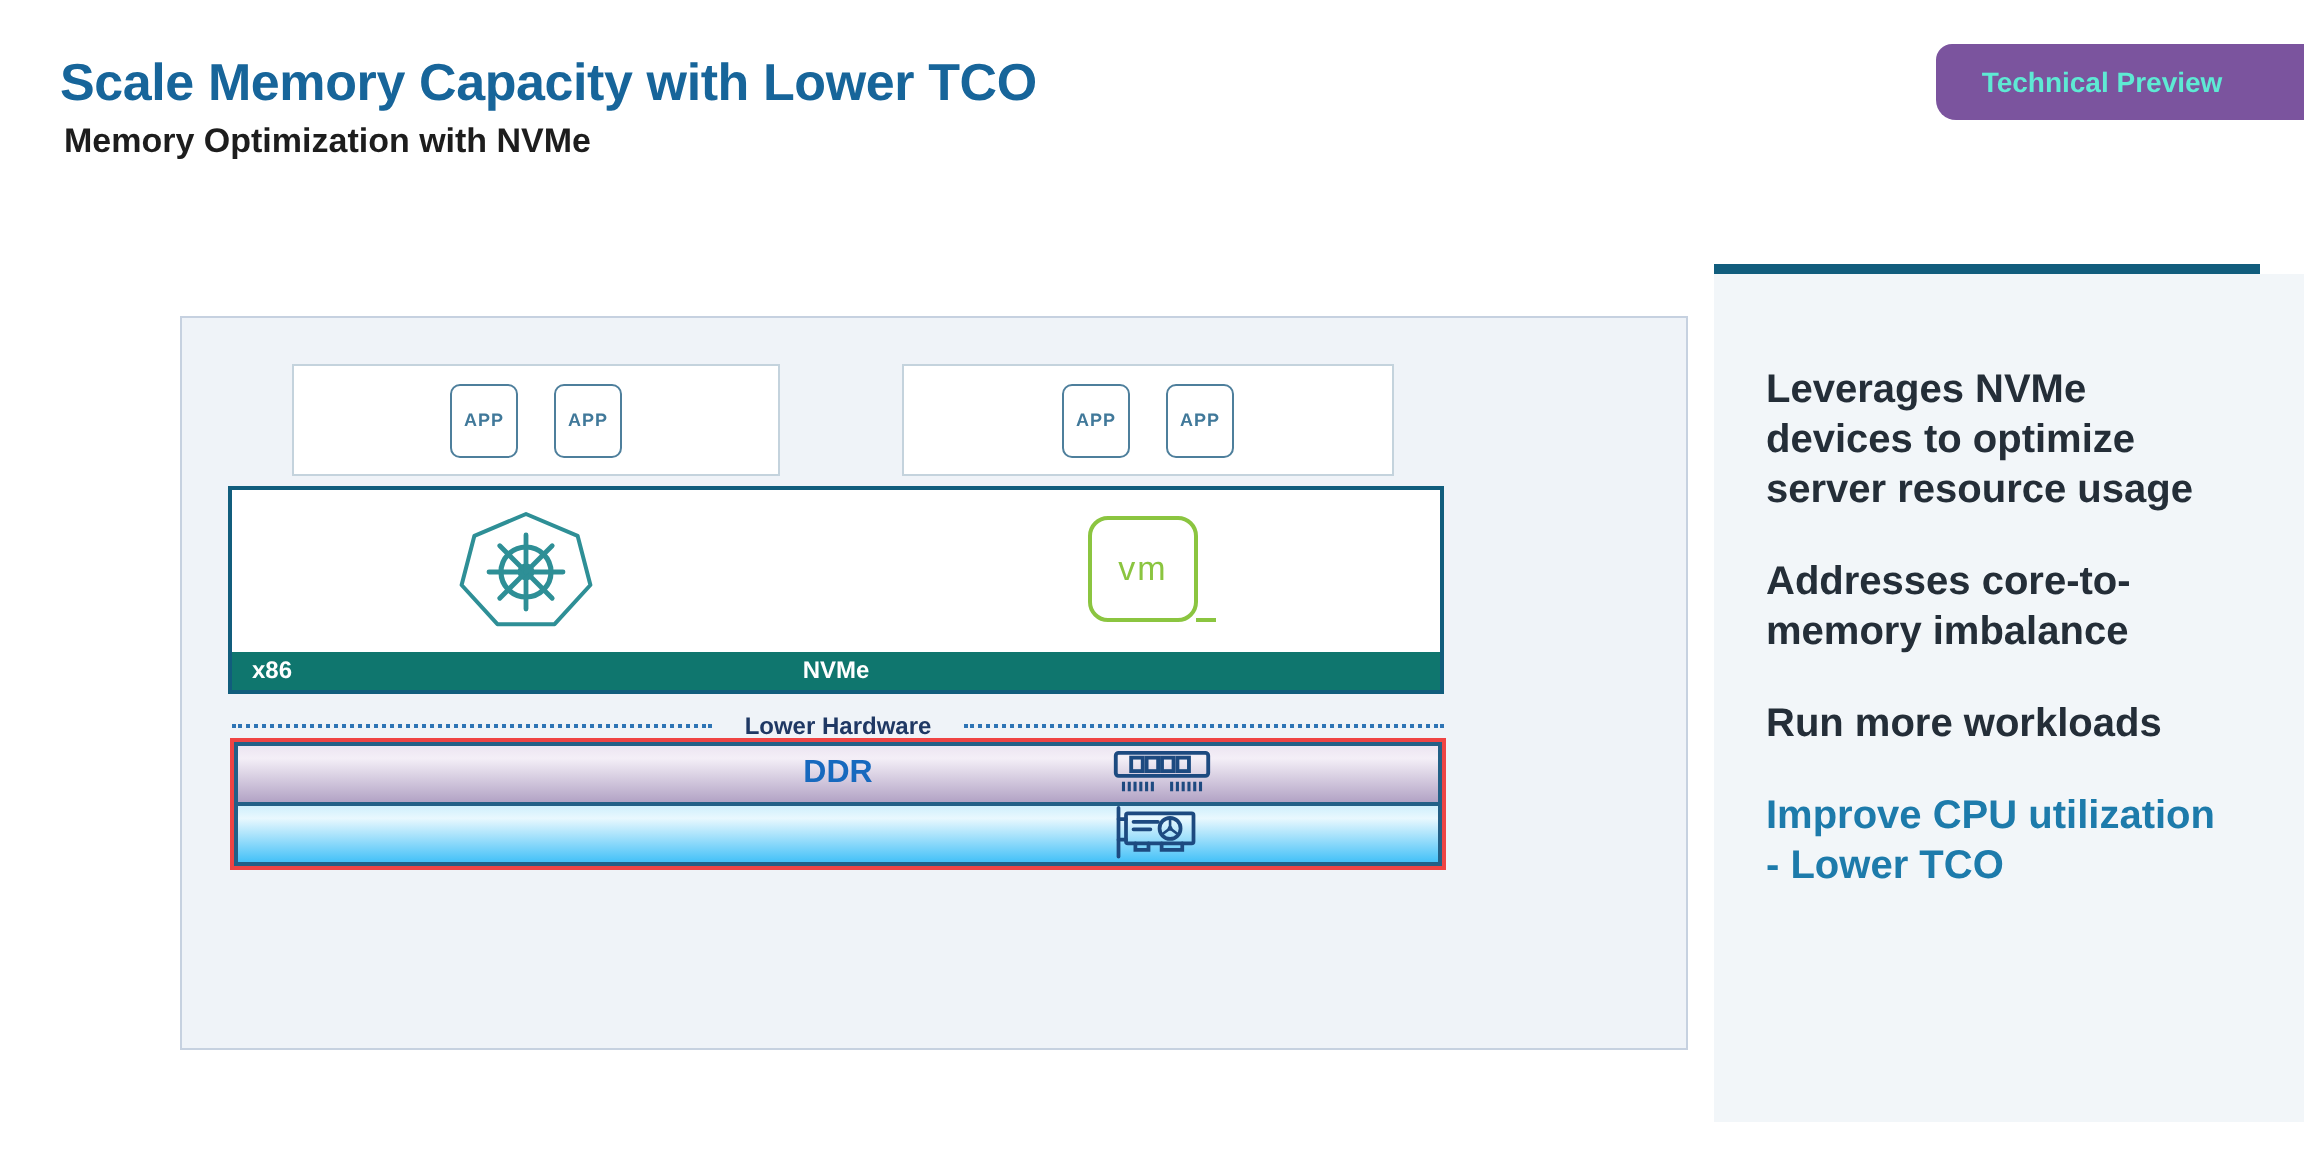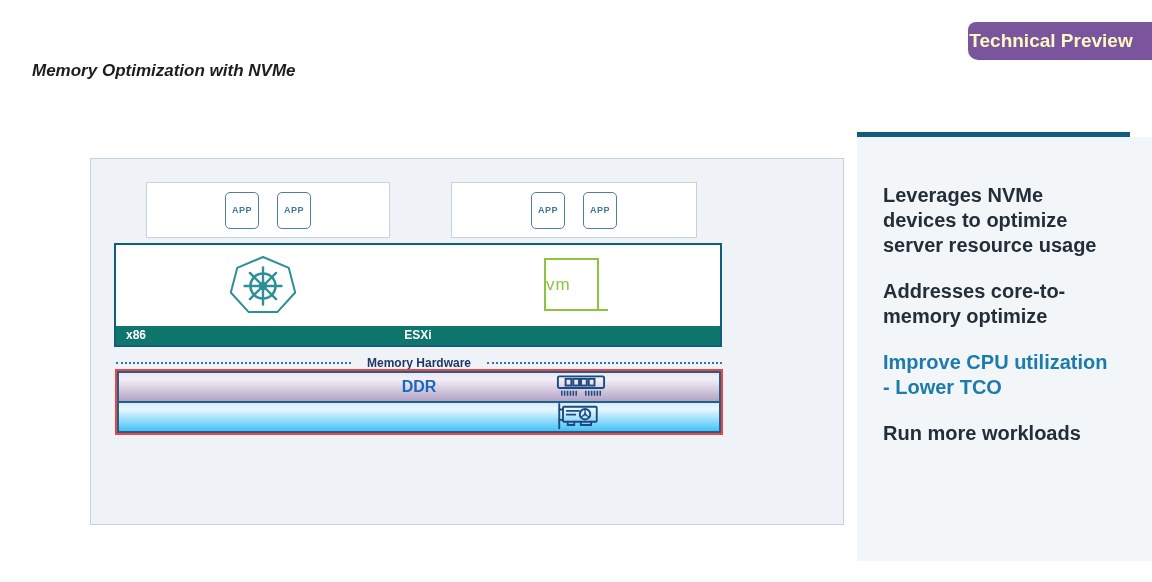--- a/index.html
+++ b/index.html
@@ -9,28 +9,28 @@
     font-family:"Liberation Sans", sans-serif; overflow:hidden;
   }
 
   
   .title {
     position:absolute; left:30px; top:26px;
     font-size:26px; font-weight:700; color:#17659a; letter-spacing:-0.2px;
   }
   .subtitle {
     position:absolute; left:32px; top:61px;
-    font-size:17px; font-weight:600; color:#1d1d1d;font-style:italic;
+    font-size:17px; font-weight:600; color:#1d1d1d;
   }
   .badge {
     position:absolute; left:968px; top:22px; width:184px; height:38px;
     background:#7b549e; border-radius:8px 0 0 10px;
     display:flex; align-items:center; justify-content:center;
     padding-right:18px;
-    color:#fef9c3; font-size:19px; font-weight:700;
+    color:#5eead4; font-size:14px; font-weight:700;
   }
 
   
   .diagram {
     position:absolute; left:90px; top:158px; width:754px; height:367px;
     background:#eff3f8; border:1px solid #c6d1e0;
   }
   .app-group {
     position:absolute; top:23px; height:56px; background:#ffffff;
     border:1px solid #c4d3dd;
@@ -57,22 +57,22 @@
     position:absolute; left:10px; top:0; line-height:19px;
     font-size:12px; font-weight:700;
   }
   .host-strip .center-label {
     position:absolute; left:0; right:0; top:0; text-align:center; line-height:19px;
     font-size:12px; font-weight:700;
   }
   .k8s { position:absolute; left:112px; top:10px; }
   .vm-box {
     position:absolute; left:428px; top:13px; width:55px; height:53px;
-    border:2px solid #8bc540; border-radius:0;
-    display:flex; align-items:center; 
+    border:2px solid #8bc540; border-radius:10px;
+    display:flex; align-items:center; justify-content:center;
     color:#8bc540; font-size:17px; font-weight:400; letter-spacing:1px;
   }
   .vm-box::after {
     content:""; position:absolute; right:-11px; bottom:-2px;
     width:10px; height:2px; background:#8bc540;
   }
 
   .mem-divider {
     position:absolute; left:25px; top:196px; width:606px; height:16px;
     display:flex; align-items:center; gap:10px;
@@ -115,20 +115,21 @@
     font-size:20px; font-weight:600; line-height:25px; color:#242e38;
     margin:0 0 21px 0; white-space:pre-line;
   }
   .bullet.highlight { color:#1d7bab; }
 </style>
 </head>
 <body>
 
 <div class="canvas">
 
+  <div class="title">Scale Memory Capacity with Lower TCO</div>
   <div class="subtitle">Memory Optimization with NVMe</div>
   <div class="badge">
     <span>Technical Preview</span>
   </div>
 
   <div class="diagram">
 
     <div class="app-group g1">
       <div class="app-tile">
         <span>APP</span>
@@ -163,27 +164,27 @@
             <line x1="35" y1="31" x2="35" y2="12.5"></line>
             <line x1="35" y1="31" x2="48.1" y2="17.9"></line>
           </g>
         </svg>
       </span>
       <div class="vm-box">
         <span>vm</span>
       </div>
       <div class="host-strip">
         <span class="left-label">x86</span>
-        <span class="center-label">ESXi</span>
+        <span class="center-label">NVMe</span>
       </div>
     </div>
 
     <div class="mem-divider">
       <div class="dots"></div>
-      <div class="label">Memory Hardware</div>
+      <div class="label">Lower Hardware</div>
       <div class="dots"></div>
     </div>
 
     <div class="mem-stack">
       <div class="layer ddr">
         <div class="layer-label">DDR</div>
         <span class="layer-icon">
           <svg width="52" height="27" viewBox="0 0 54 28">
             <g fill="none" stroke="#1d4a80" stroke-width="2">
               <rect x="3" y="3" width="48" height="12" rx="1.5"></rect>
@@ -222,20 +223,20 @@
 
   </div>
 
   <div class="panel-bar"></div>
   <div class="panel">
     <div class="bullets">
       <p class="bullet">Leverages NVMe
 devices to optimize
 server resource usage</p>
       <p class="bullet">Addresses core-to-
-memory optimize</p>
+memory imbalance</p>
+      <p class="bullet">Run more workloads</p>
       <p class="bullet highlight">Improve CPU utilization
 - Lower TCO</p>
-      <p class="bullet">Run more workloads</p>
     </div>
   </div>
 
 </div>
 
 </body></html>

